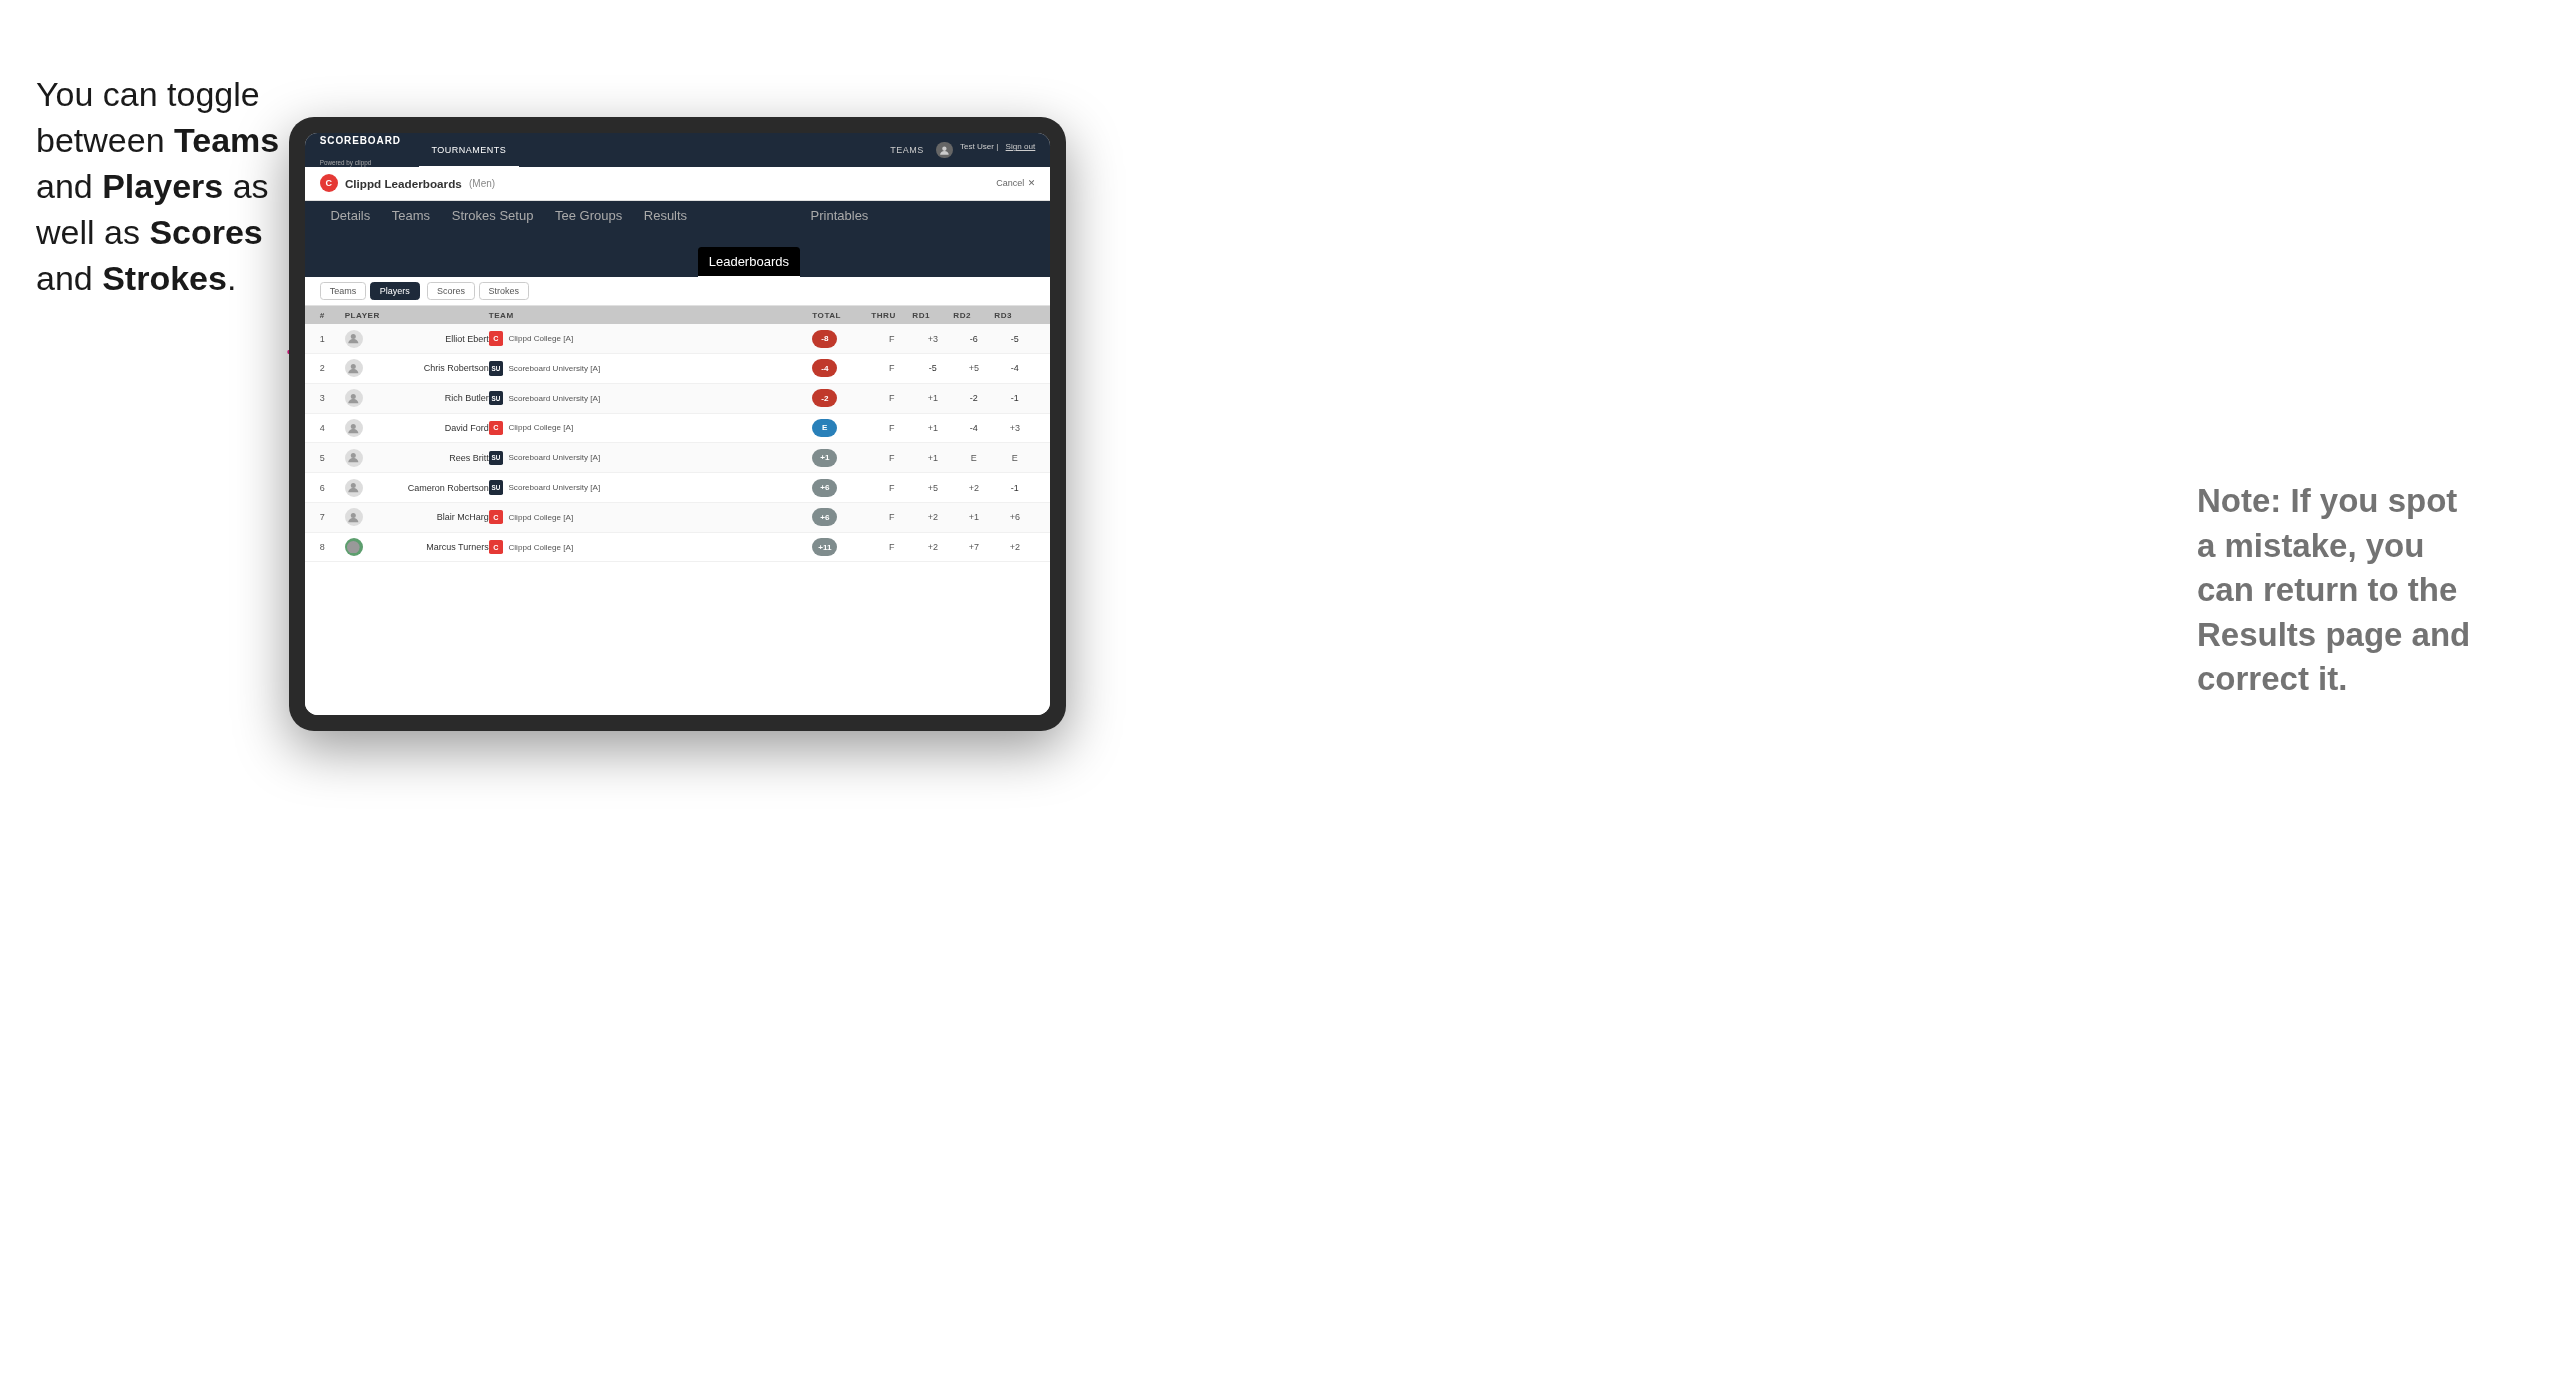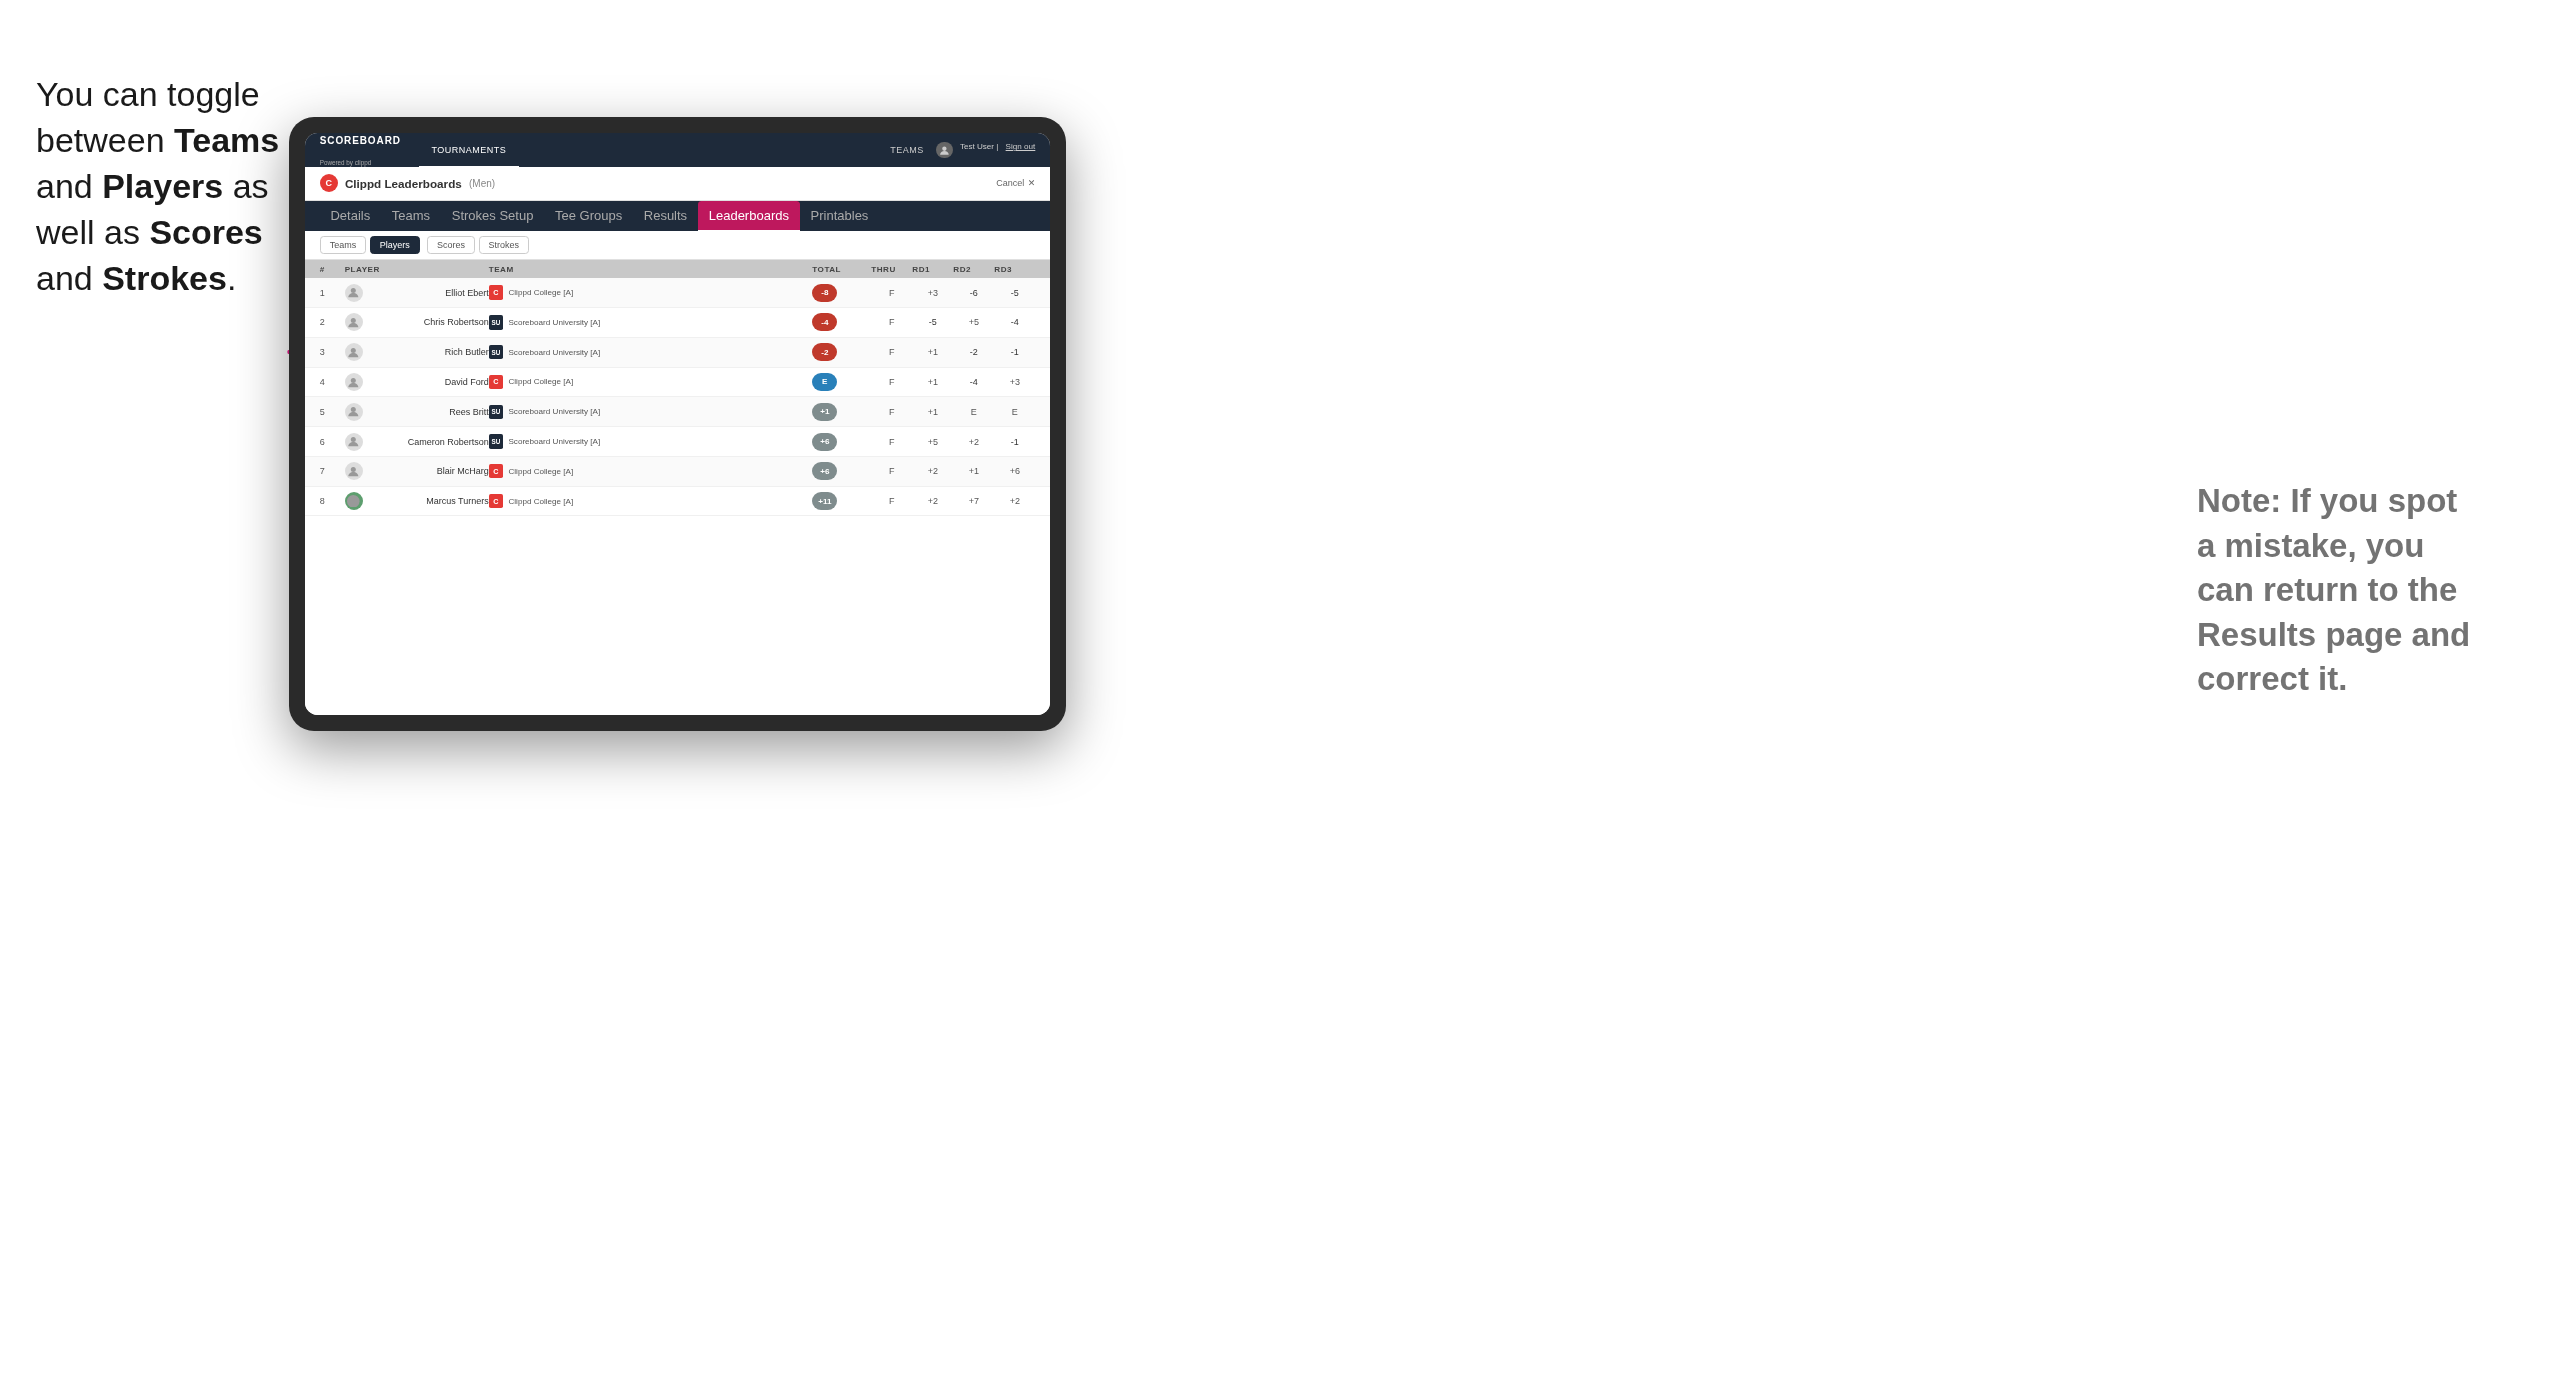--- a/index.html
+++ b/index.html
@@ -188,23 +188,24 @@
     }
     .sub-nav-tab {
       color: #aaa;
       font-size: 13px;
       padding: 7.2px 10.8px;
       cursor: pointer;
       border-bottom: 1.8px solid transparent;
     }
     .sub-nav-tab.active {
       color: white;
-      background: #be185d;
+      background: #000000;
       border-radius: 3.6px 3.6px 0 0;
       border-bottom: 1.8px solid white;
+      margin-top: 46px;
     }
 
     
     .toggle-bar {
       background: white;
       padding: 5.4px 14.4px;
       display: flex;
       gap: 3.6px;
       border-bottom: 0.9px solid #e0e0e0;
       flex-shrink: 0;

